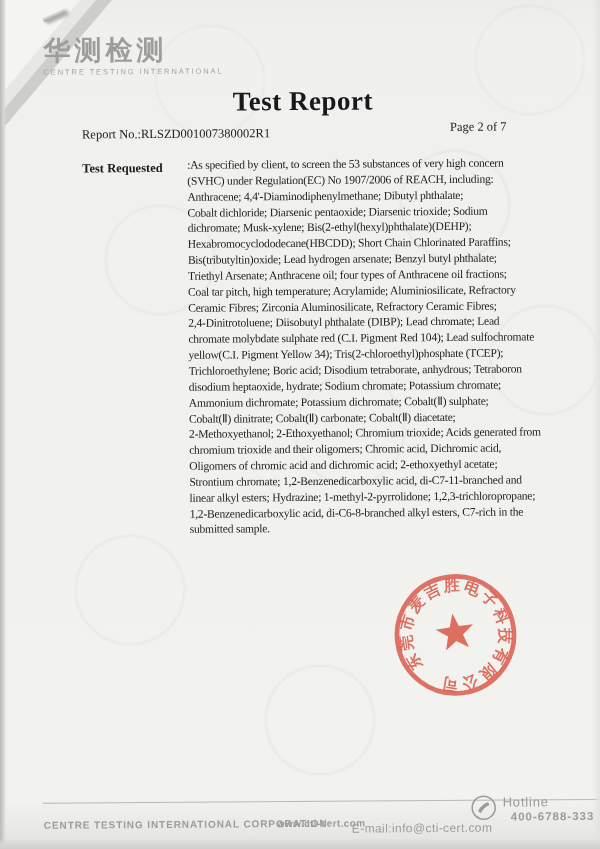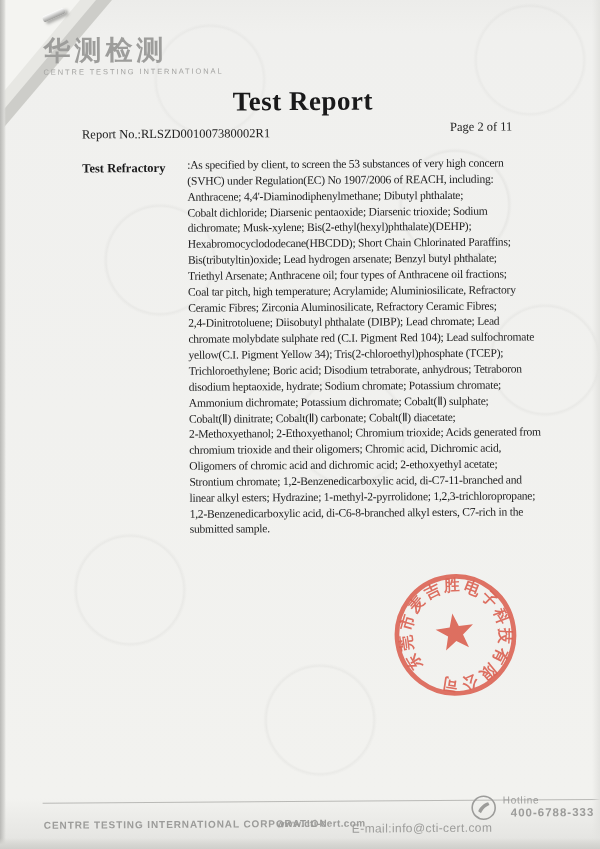--- a/index.html
+++ b/index.html
@@ -76,21 +76,21 @@
     transform:rotate(-8deg);opacity:.88;}
   
   .footer-line{position:absolute;left:40px;top:801px;width:560px;height:1px;background:#b9b9b6;}
   .footer{position:absolute;left:0px;top:808px;width:600px;height:34px;
     font-family:"Liberation Sans",sans-serif;color:#9c9c9a;}
   .f-company{position:absolute;left:41px;top:10px;font-size:10px;font-weight:bold;letter-spacing:.9px;}
   .f-web{position:absolute;left:274px;top:10px;font-size:10px;letter-spacing:.4px;font-weight:bold;}
   .f-email{position:absolute;left:349px;top:14px;font-size:12px;letter-spacing:.4px;}
   .f-phone{position:absolute;left:468px;top:-12px;width:26px;height:26px;}
   .f-hotline{position:absolute;left:500px;top:-12px;}
-  .f-hot-label{font-size:10px;letter-spacing:.8px;}
+  .f-hot-label{font-size:13px;letter-spacing:.8px;}
   .f-hot-num{font-size:11.5px;font-weight:bold;letter-spacing:1px;margin-top:1px;margin-left:8px;}
 </style>
 </head>
 <body>
 
 <div class="scan">
   <div class="paper"></div>
 
   <div class="fold-shadow"></div>
   <div class="fold-mid"></div>
@@ -102,23 +102,23 @@
 
     <div class="logo">
       <div class="logo-cn-wrap">
         <div class="logo-cn">华测检测</div>
         <div class="logo-sub">CENTRE TESTING INTERNATIONAL</div>
       </div>
     </div>
 
     <div class="title">Test Report</div>
     <div class="meta-report">Report No.:RLSZD001007380002R1</div>
-    <div class="meta-page">Page 2 of 11</div>
+    <div class="meta-page">Page 2 of 7</div>
 
-    <div class="req-label">Test Refractory</div>
+    <div class="req-label">Test Requested</div>
     <div class="req-text">:As specified by client, to screen the 53 substances of very high concern
 (SVHC) under Regulation(EC) No 1907/2006 of REACH, including:
 Anthracene; 4,4'-Diaminodiphenylmethane; Dibutyl phthalate;
 Cobalt dichloride; Diarsenic pentaoxide; Diarsenic trioxide; Sodium
 dichromate; Musk-xylene; Bis(2-ethyl(hexyl)phthalate)(DEHP);
 Hexabromocyclododecane(HBCDD); Short Chain Chlorinated Paraffins;
 Bis(tributyltin)oxide; Lead hydrogen arsenate; Benzyl butyl phthalate;
 Triethyl Arsenate; Anthracene oil; four types of Anthracene oil fractions;
 Coal tar pitch, high temperature; Acrylamide; Aluminiosilicate, Refractory
 Ceramic Fibres; Zirconia Aluminosilicate, Refractory Ceramic Fibres;

